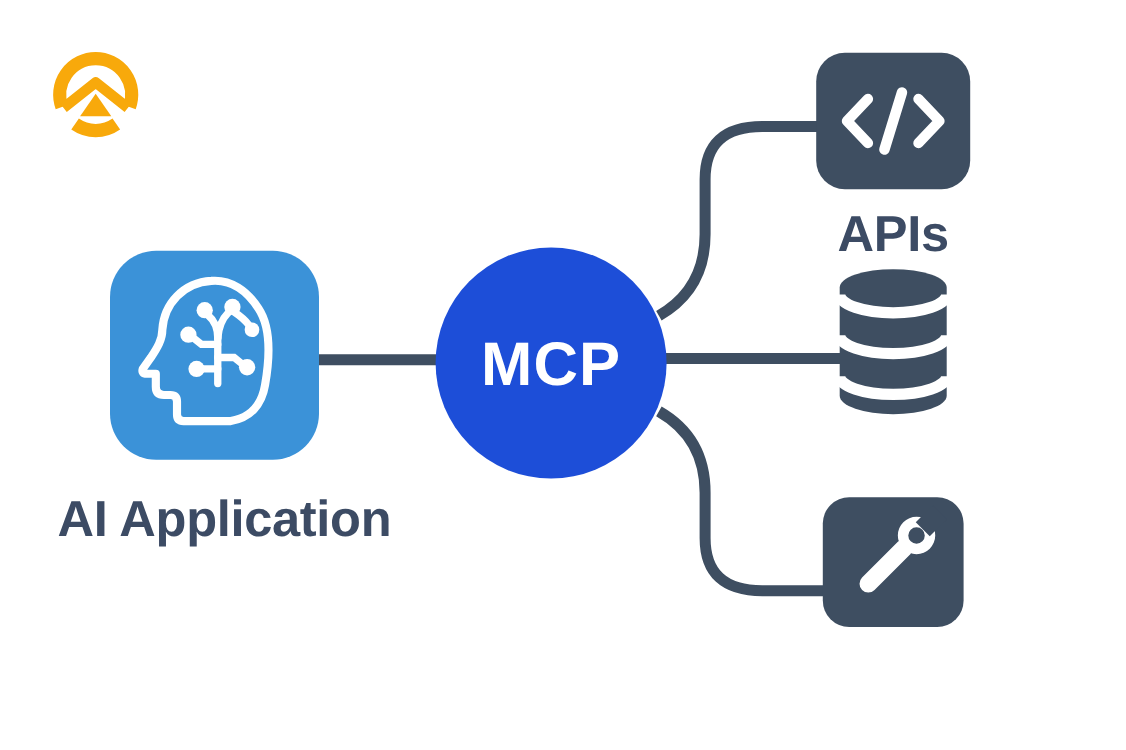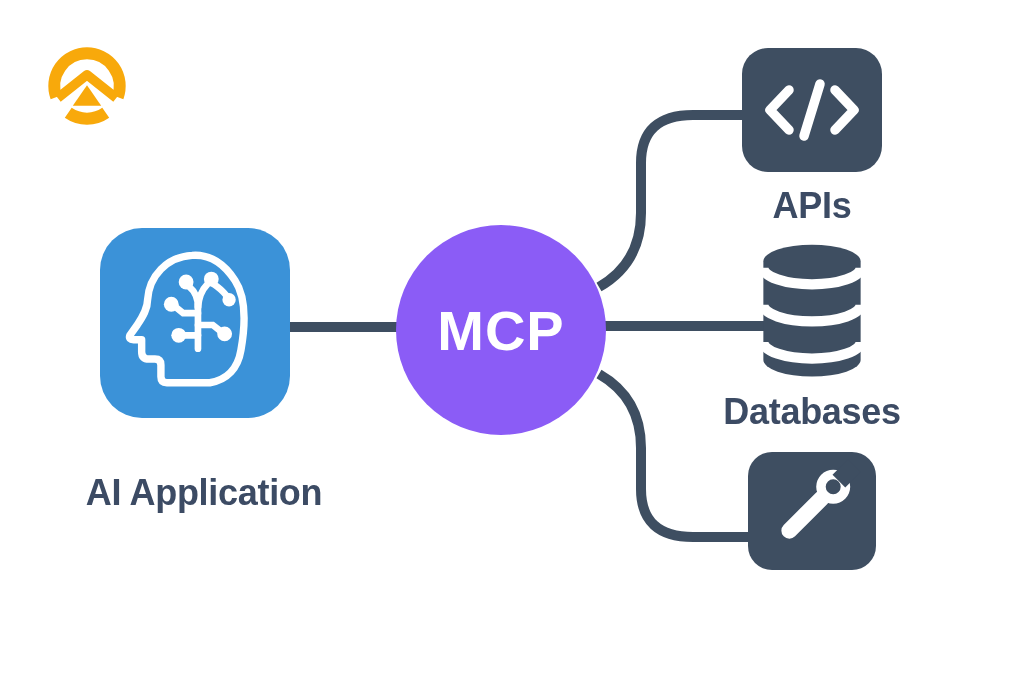--- a/index.html
+++ b/index.html
@@ -41,21 +41,21 @@
     background: #3E4E61; border-radius: 26px;
   }
   .node-tools {
     left: 748px; top: 452px; width: 128px; height: 118px;
     background: #3E4E61; border-radius: 24px;
   }
   .db-icon-wrap { position: absolute; left: 748px; top: 241px; z-index: 1; }
   .label {
     position: absolute; z-index: 2;
     transform: translateX(-50%);
-    font-weight: bold; font-size: 36px;
+    font-weight: bold; font-size: 46px;
     color: #3C4B64; letter-spacing: -0.3px;
     white-space: nowrap;
   }
   .label-ai    { left: 204px; top: 444px; }
   .label-apis  { left: 812px; top: 185px; }
   .label-db    { left: 812px; top: 391px; }
   .label-tools { left: 812px; top: 579px; }
   .logo-wrap { position: absolute; left: 44px; top: 42px; z-index: 1; }
   .icon-stroke-white { stroke: #ffffff; fill: none; }
 </style>
@@ -95,23 +95,23 @@
       <g fill="#ffffff">
         <circle cx="44" cy="27" r="5"></circle>
         <circle cx="61" cy="25" r="5"></circle>
         <circle cx="73" cy="39" r="4.5"></circle>
         <circle cx="70" cy="62" r="5"></circle>
         <circle cx="34" cy="42" r="5"></circle>
         <circle cx="39" cy="63" r="5"></circle>
       </g>
     </svg>
   </div>
-  <div class="label label-ai" style="color: rgb(60, 75, 100); margin-top: 28px;">AI Application</div>
+  <div class="label label-ai" style="color: rgb(60, 75, 100);">AI Application</div>
 
-  <div class="node node-mcp" style="background: #8b5cf6;">
+  <div class="node node-mcp" style="background: #1d4ed8;">
     <span class="mcp-text">MCP</span>
   </div>
 
   <div class="node node-apis" style="background: rgb(62, 78, 97);">
     <svg width="140" height="124" viewBox="0 0 140 124" xmlns="http://www.w3.org/2000/svg">
       <g class="icon-stroke-white" stroke-width="9.5" stroke-linecap="round" stroke-linejoin="round">
         <path d="M 47 42 L 28 62 L 47 82"></path>
         <path d="M 93 42 L 112 62 L 93 82"></path>
         <path d="M 78 36 L 62 88"></path>
       </g>
@@ -122,21 +122,20 @@
   <div class="db-icon-wrap">
     <svg width="128" height="143" viewBox="0 0 100 110" xmlns="http://www.w3.org/2000/svg">
       <path fill="#3E4E61" d="M 12 15 A 38 13 0 0 1 88 15 L 88 92 A 38 13 0 0 1 12 92 Z" style="fill: rgb(62, 78, 97);"></path>
       <g stroke="#ffffff" stroke-width="8" fill="none">
         <path d="M 12 20 A 38 13 0 0 0 88 20"></path>
         <path d="M 12 49 A 38 13 0 0 0 88 49"></path>
         <path d="M 12 78 A 38 13 0 0 0 88 78"></path>
       </g>
     </svg>
   </div>
-  <div class="label label-db" style="color: rgb(60, 75, 100);">Databases</div>
 
   <div class="node node-tools" style="background: rgb(62, 78, 97);">
     <svg width="128" height="118" viewBox="0 0 128 118" xmlns="http://www.w3.org/2000/svg">
       <g transform="rotate(45 64 56)">
         <circle cx="64" cy="26" r="17" fill="#ffffff"></circle>
         <rect x="55" y="-4" width="18" height="22" fill="#3E4E61" style="fill: rgb(62, 78, 97);"></rect>
         <circle cx="64" cy="26" r="7.5" fill="#3E4E61" style="fill: rgb(62, 78, 97);"></circle>
         <path d="M 64 42 L 64 88" stroke="#ffffff" stroke-width="16" stroke-linecap="round"></path>
       </g>
     </svg>

